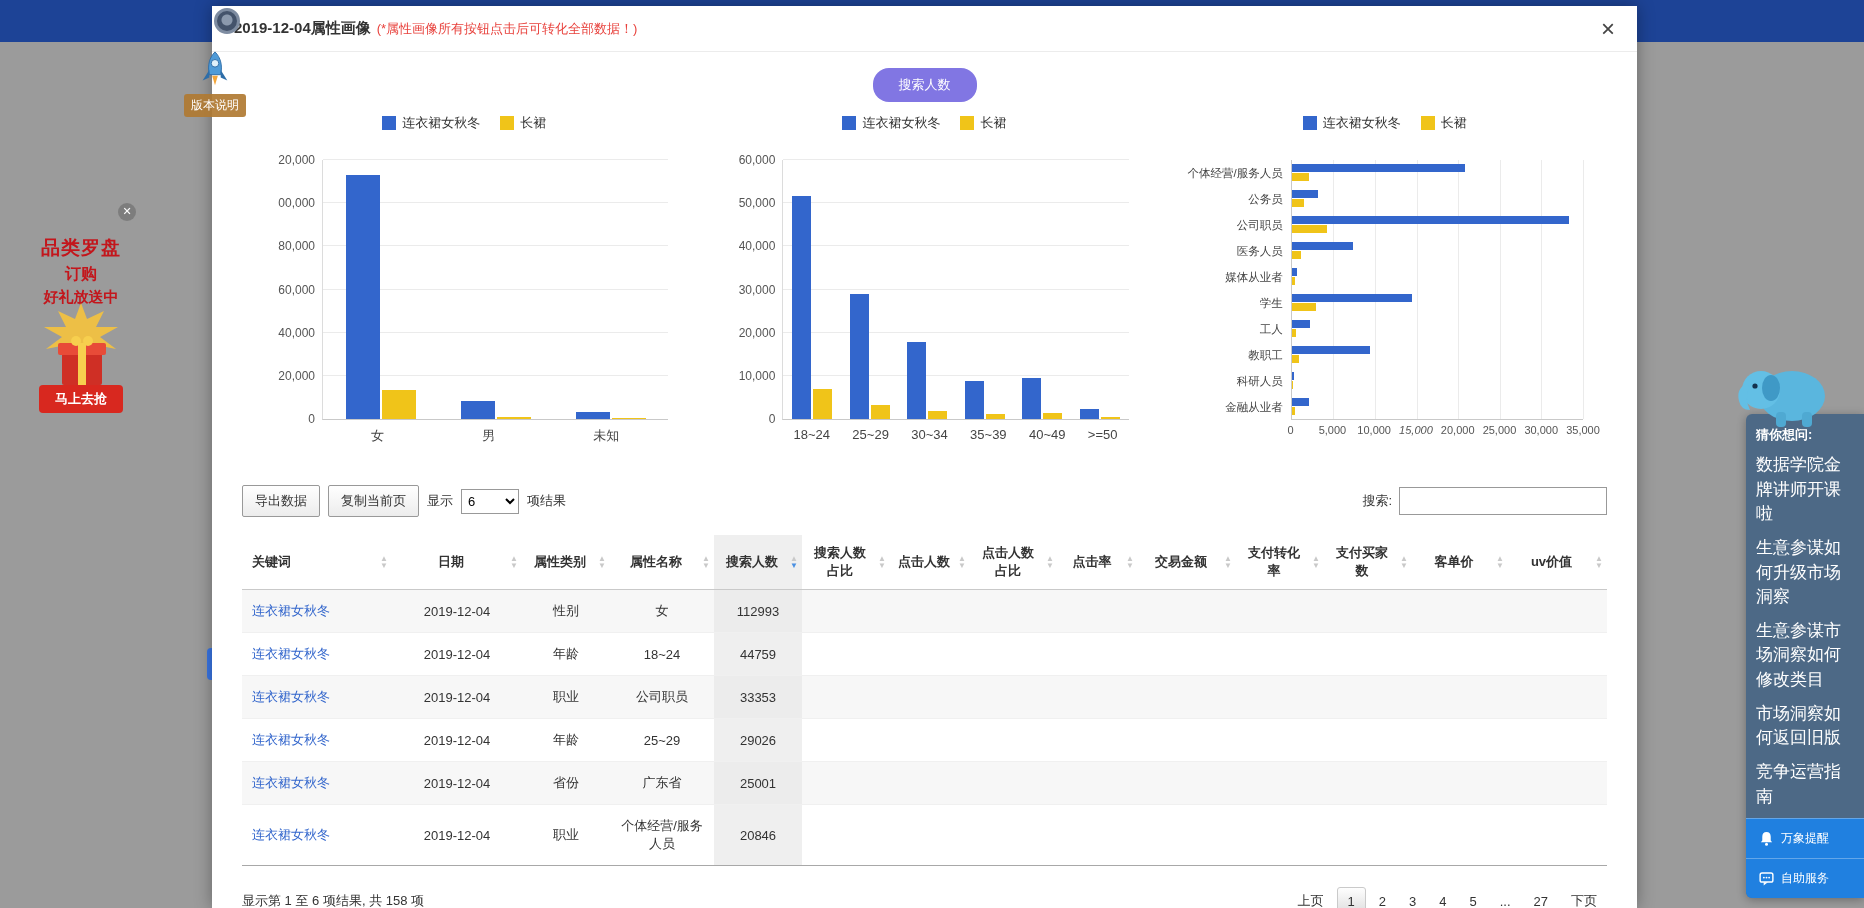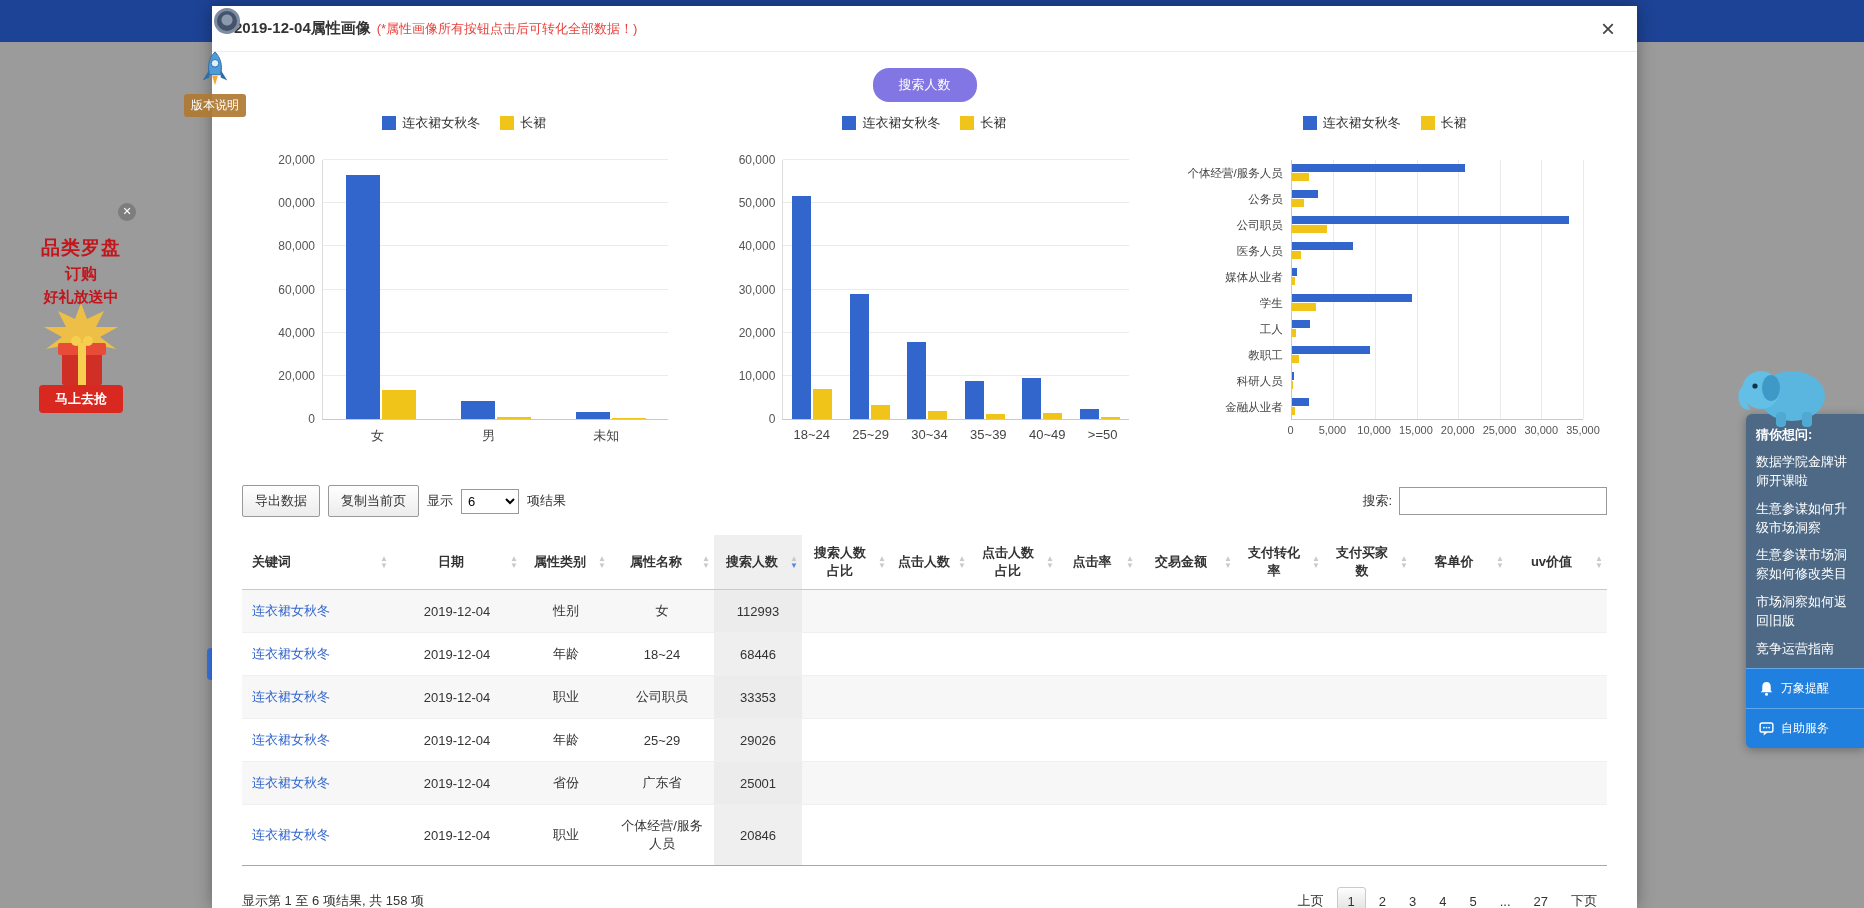--- a/index.html
+++ b/index.html
@@ -35,21 +35,21 @@
   .promo-art { display:block; margin:-4px auto -6px; }
   .promo-btn { display:inline-block; background:#d8281f; color:#fff; font-size:13px; font-weight:bold;
     padding:5px 16px; border-radius:4px; }
 
   .elephant { position:absolute; right:34px; top:352px; z-index:31; }
 
   .help-panel { position:absolute; right:0; top:414px; width:118px; z-index:30;
     background:rgba(66,98,131,0.88); color:#fff; padding:12px 10px 0; border-radius:6px 0 0 6px;
     box-shadow:0 2px 10px rgba(0,0,0,0.3); }
   .help-title { font-size:13px; font-weight:bold; margin-bottom:9px; }
-  .question { font-size:13px; line-height:1.45; margin-bottom:9px; }
+  .question { font-size:17px; line-height:1.45; margin-bottom:9px; }
   .help-actions { margin:6px -10px 0; }
   .action { display:flex; align-items:center; gap:7px; background:#2080e0; color:#fff;
     font-size:12px; padding:11px 13px; border-top:1px solid rgba(255,255,255,0.3); }
   .action:last-child { border-radius:0 0 0 6px; }
 
   
   .modal { position:absolute; left:212px; top:6px; width:1425px; height:902px; background:#fff;
     z-index:50; box-shadow:0 0 16px rgba(0,0,0,0.35); }
   .modal-header { display:flex; align-items:center; height:46px; padding:0 22px;
     border-bottom:1px solid #ececec; }
@@ -377,21 +377,21 @@
             <div class="hbar" data-interactable="false" style="top: 212px; width: 0.86%; background: rgb(51, 102, 204);"></div>
             <div class="hbar" data-interactable="false" style="top: 221px; width: 0.43%; background: rgb(240, 196, 25);"></div>
             <div class="hbar" data-interactable="false" style="top: 238px; width: 6%; background: rgb(51, 102, 204);"></div>
             <div class="hbar" data-interactable="false" style="top: 247px; width: 1.29%; background: rgb(240, 196, 25);"></div>
           </div>
         </div>
         <div class="h-xaxis" data-interactable="false">
           <span class="h-xtick" data-interactable="false" style="left: 0%;">0</span>
           <span class="h-xtick" data-interactable="false" style="left: 14.29%;">5,000</span>
           <span class="h-xtick" data-interactable="false" style="left: 28.57%;">10,000</span>
-          <span class="h-xtick" data-interactable="false" style="left: 42.86%;">15,000</span>
+          <span class="h-xtick" data-interactable="false" style="left: 42.86%; font-style: italic;">15,000</span>
           <span class="h-xtick" data-interactable="false" style="left: 57.14%;">20,000</span>
           <span class="h-xtick" data-interactable="false" style="left: 71.43%;">25,000</span>
           <span class="h-xtick" data-interactable="false" style="left: 85.71%;">30,000</span>
           <span class="h-xtick" data-interactable="false" style="left: 100%;">35,000</span>
         </div>
       </div>
   </div>
 
   <div class="toolbar" data-interactable="false">
     <button class="tb-btn" data-interactable="true">导出数据</button>
@@ -484,21 +484,21 @@
             <td data-interactable="false"></td>
             <td data-interactable="false"></td>
             <td data-interactable="false"></td>
             <td data-interactable="false"></td>
           </tr>
           <tr data-interactable="false">
             <td data-interactable="false" class="first"><a data-interactable="true" href="#">连衣裙女秋冬</a></td>
             <td data-interactable="false">2019-12-04</td>
             <td data-interactable="false">年龄</td>
             <td data-interactable="false">18~24</td>
-            <td data-interactable="false" class="sorted">68446</td>
+            <td data-interactable="false" class="sorted">44759</td>
             <td data-interactable="false"></td>
             <td data-interactable="false"></td>
             <td data-interactable="false"></td>
             <td data-interactable="false"></td>
             <td data-interactable="false"></td>
             <td data-interactable="false"></td>
             <td data-interactable="false"></td>
             <td data-interactable="false"></td>
             <td data-interactable="false"></td>
           </tr>

